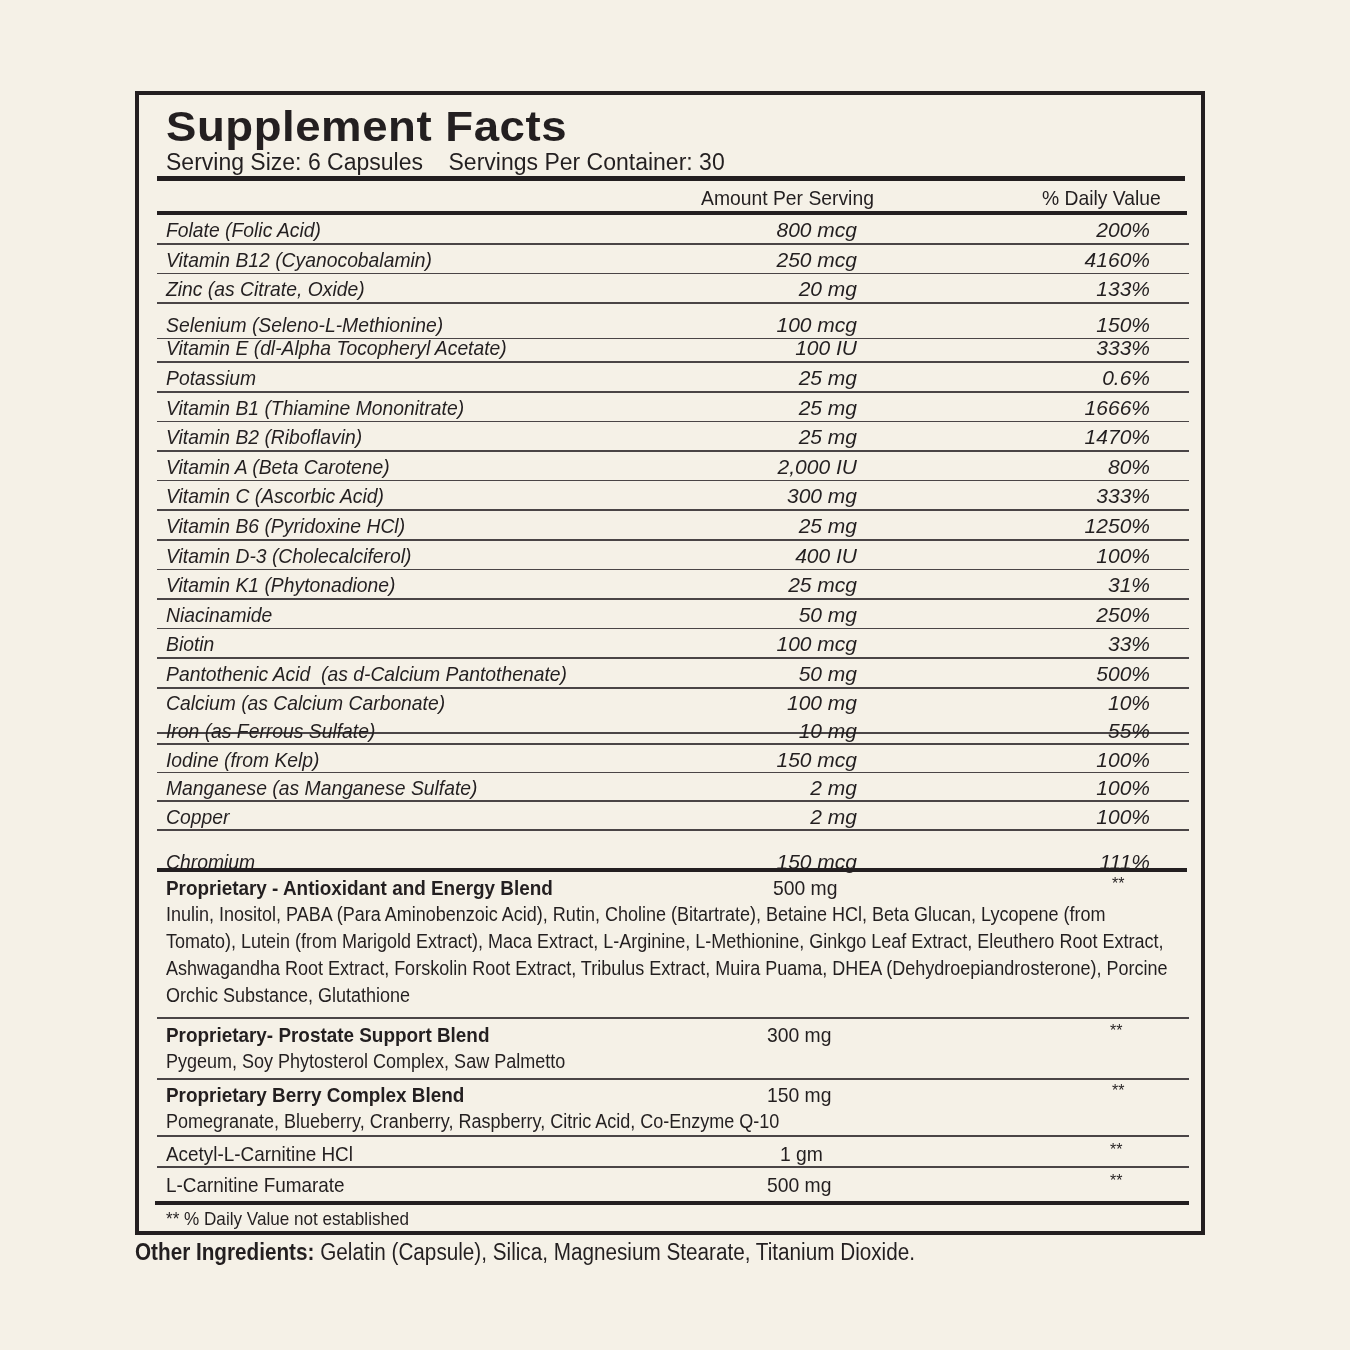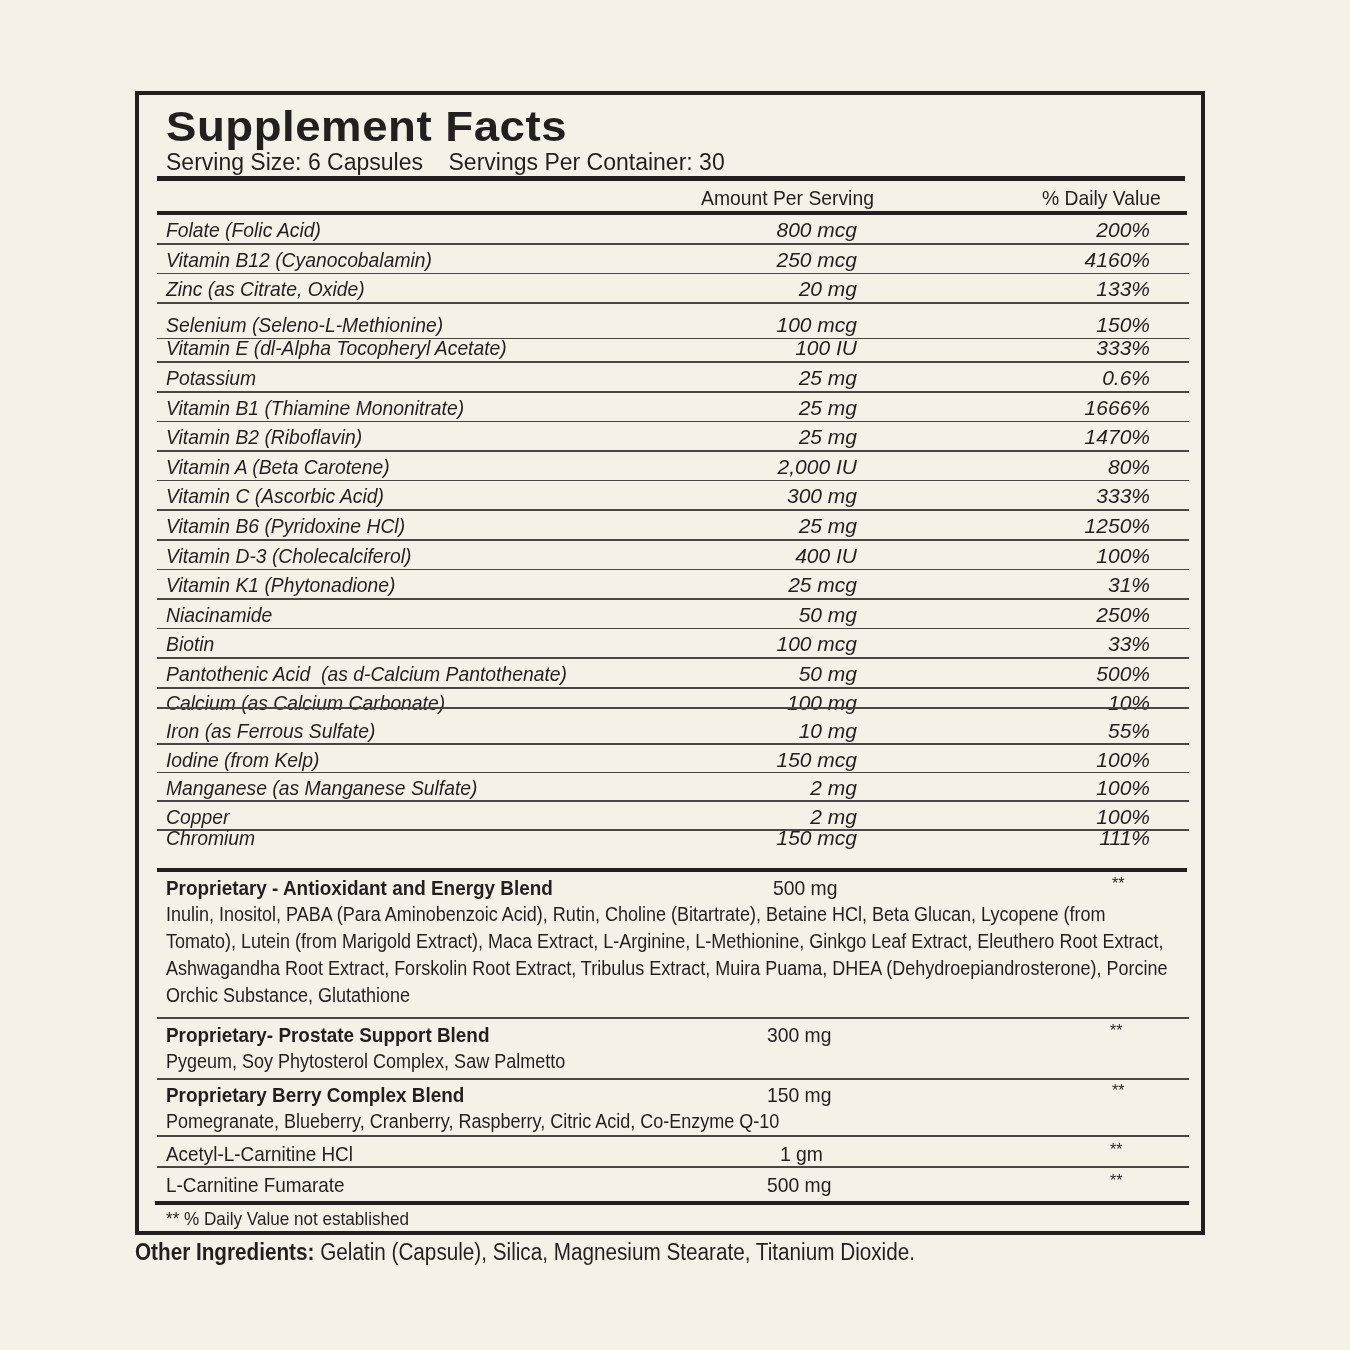--- a/index.html
+++ b/index.html
@@ -142,21 +142,21 @@
         <span class="amt">100 mcg</span>
         <span class="dv">33%</span>
         <span class="line"></span>
       </div>
       <div class="row" style="top: 564px;">
         <span class="name">Pantothenic Acid  (as d-Calcium Pantothenate)</span>
         <span class="amt">50 mg</span>
         <span class="dv">500%</span>
         <span class="line"></span>
       </div>
-      <div class="row" style="top: 592.6px; height: 21px;">
+      <div class="row" style="top: 592.6px; height: 46px;">
         <span class="name">Calcium (as Calcium Carbonate)</span>
         <span class="amt">100 mg</span>
         <span class="dv">10%</span>
         <span class="line"></span>
       </div>
       <div class="row" style="top: 621.2px; height: 28.5px;">
         <span class="name">Iron (as Ferrous Sulfate)</span>
         <span class="amt">10 mg</span>
         <span class="dv">55%</span>
         <span class="line"></span>
@@ -172,21 +172,21 @@
         <span class="amt">2 mg</span>
         <span class="dv">100%</span>
         <span class="line"></span>
       </div>
       <div class="row" style="top: 707px; height: 28.5px;">
         <span class="name">Copper</span>
         <span class="amt">2 mg</span>
         <span class="dv">100%</span>
         <span class="line"></span>
       </div>
-      <div class="row" style="top: 728px; height: 28.5px;">
+      <div class="row" style="top: 752px; height: 28.5px;">
         <span class="name">Chromium</span>
         <span class="amt">150 mcg</span>
         <span class="dv">111%</span>
       </div>
     </div>
 
   <div class="rule-thick" style="left:18px; width:1030px; top:773px; height:4px;"></div>
 
   <div class="blend" style="top:780px;">
     <div class="bname">Proprietary - Antioxidant and Energy Blend</div>

